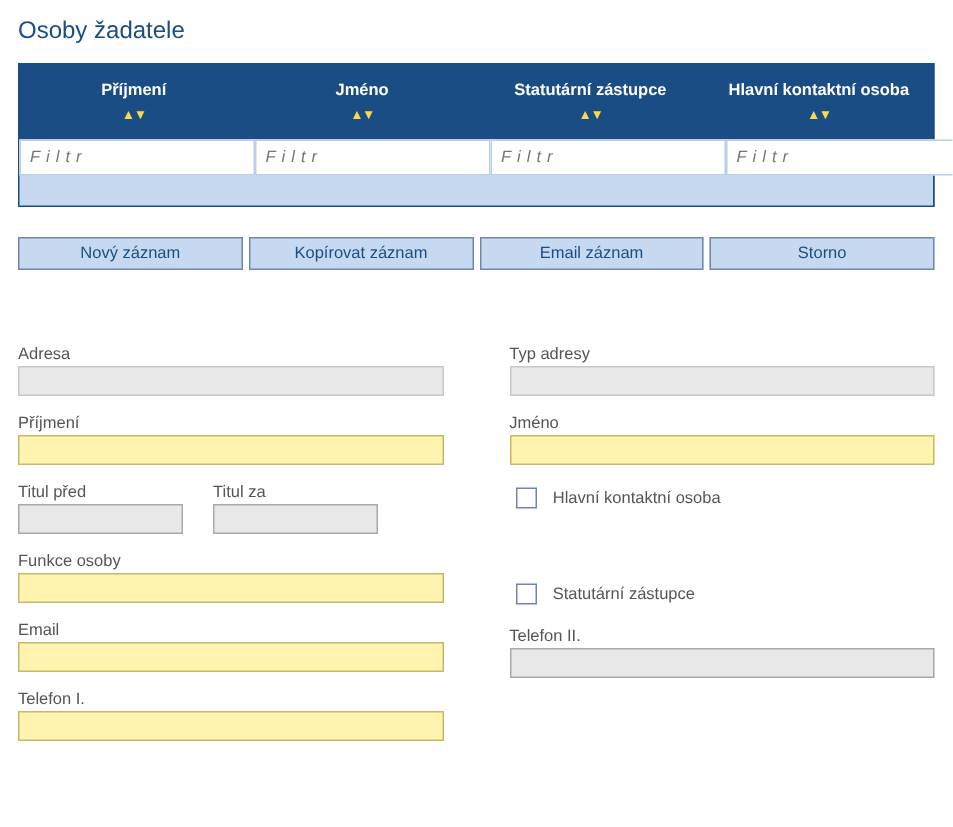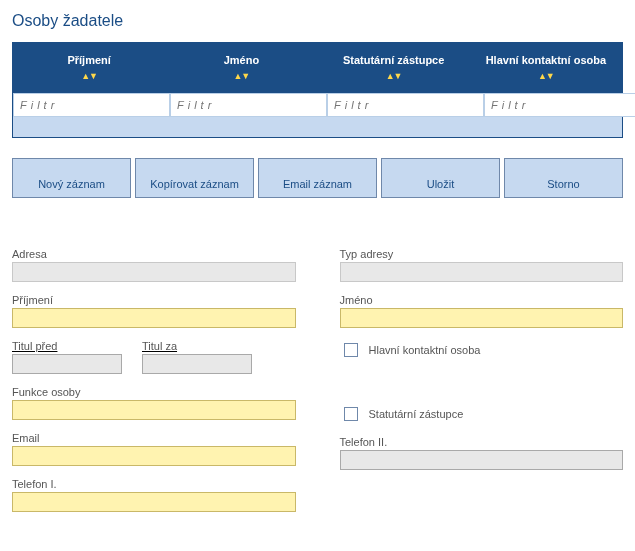--- a/index.html
+++ b/index.html
@@ -61,21 +61,21 @@
   .toolbar {
     display: flex;
     gap: 4px;
     margin-top: 20px;
   }
   .toolbar button {
     flex: 1;
     background: #c6d9f0;
     border: 1px solid #6f88aa;
     color: #1b4d85;
-    padding: 19px 0;
+    padding: 4px 0;
     font-size: 11px;
     cursor: pointer;
     height: 22px;
   }
   .form {
     margin-top: 50px;
     display: flex;
     gap: 44px;
   }
   .form-col {
@@ -105,21 +105,20 @@
     background: #fff3b0;
     border: 1px solid #c9b868;
   }
   .field input.std {
     background: #e8e8e8;
     border: 1px solid #a9a9a9;
   }
   .two-narrow {
     display: flex;
     gap: 20px;
-    text-decoration: underline;
   }
   .two-narrow .field {
     width: 110px;
   }
   .checkbox-row {
     display: flex;
     align-items: center;
     gap: 8px;
     margin-bottom: 12px;
     margin-top: 6px;
@@ -165,21 +164,20 @@
     <input type="text" placeholder="Filtr" style="">
     <input type="text" placeholder="Filtr" style="">
   </div>
   <div class="grid-blank"></div>
 </div>
 
 <div class="toolbar">
   <button>Nový záznam</button>
   <button>Kopírovat záznam</button>
   <button>Email záznam</button>
-  <button>Uložit</button>
   <button>Storno</button>
 </div>
 
 <div class="form">
   <div class="form-col">
     <div class="field">
       <label>Adresa</label>
       <input type="text" class="ro" readonly="" style="">
     </div>
     <div class="field">

